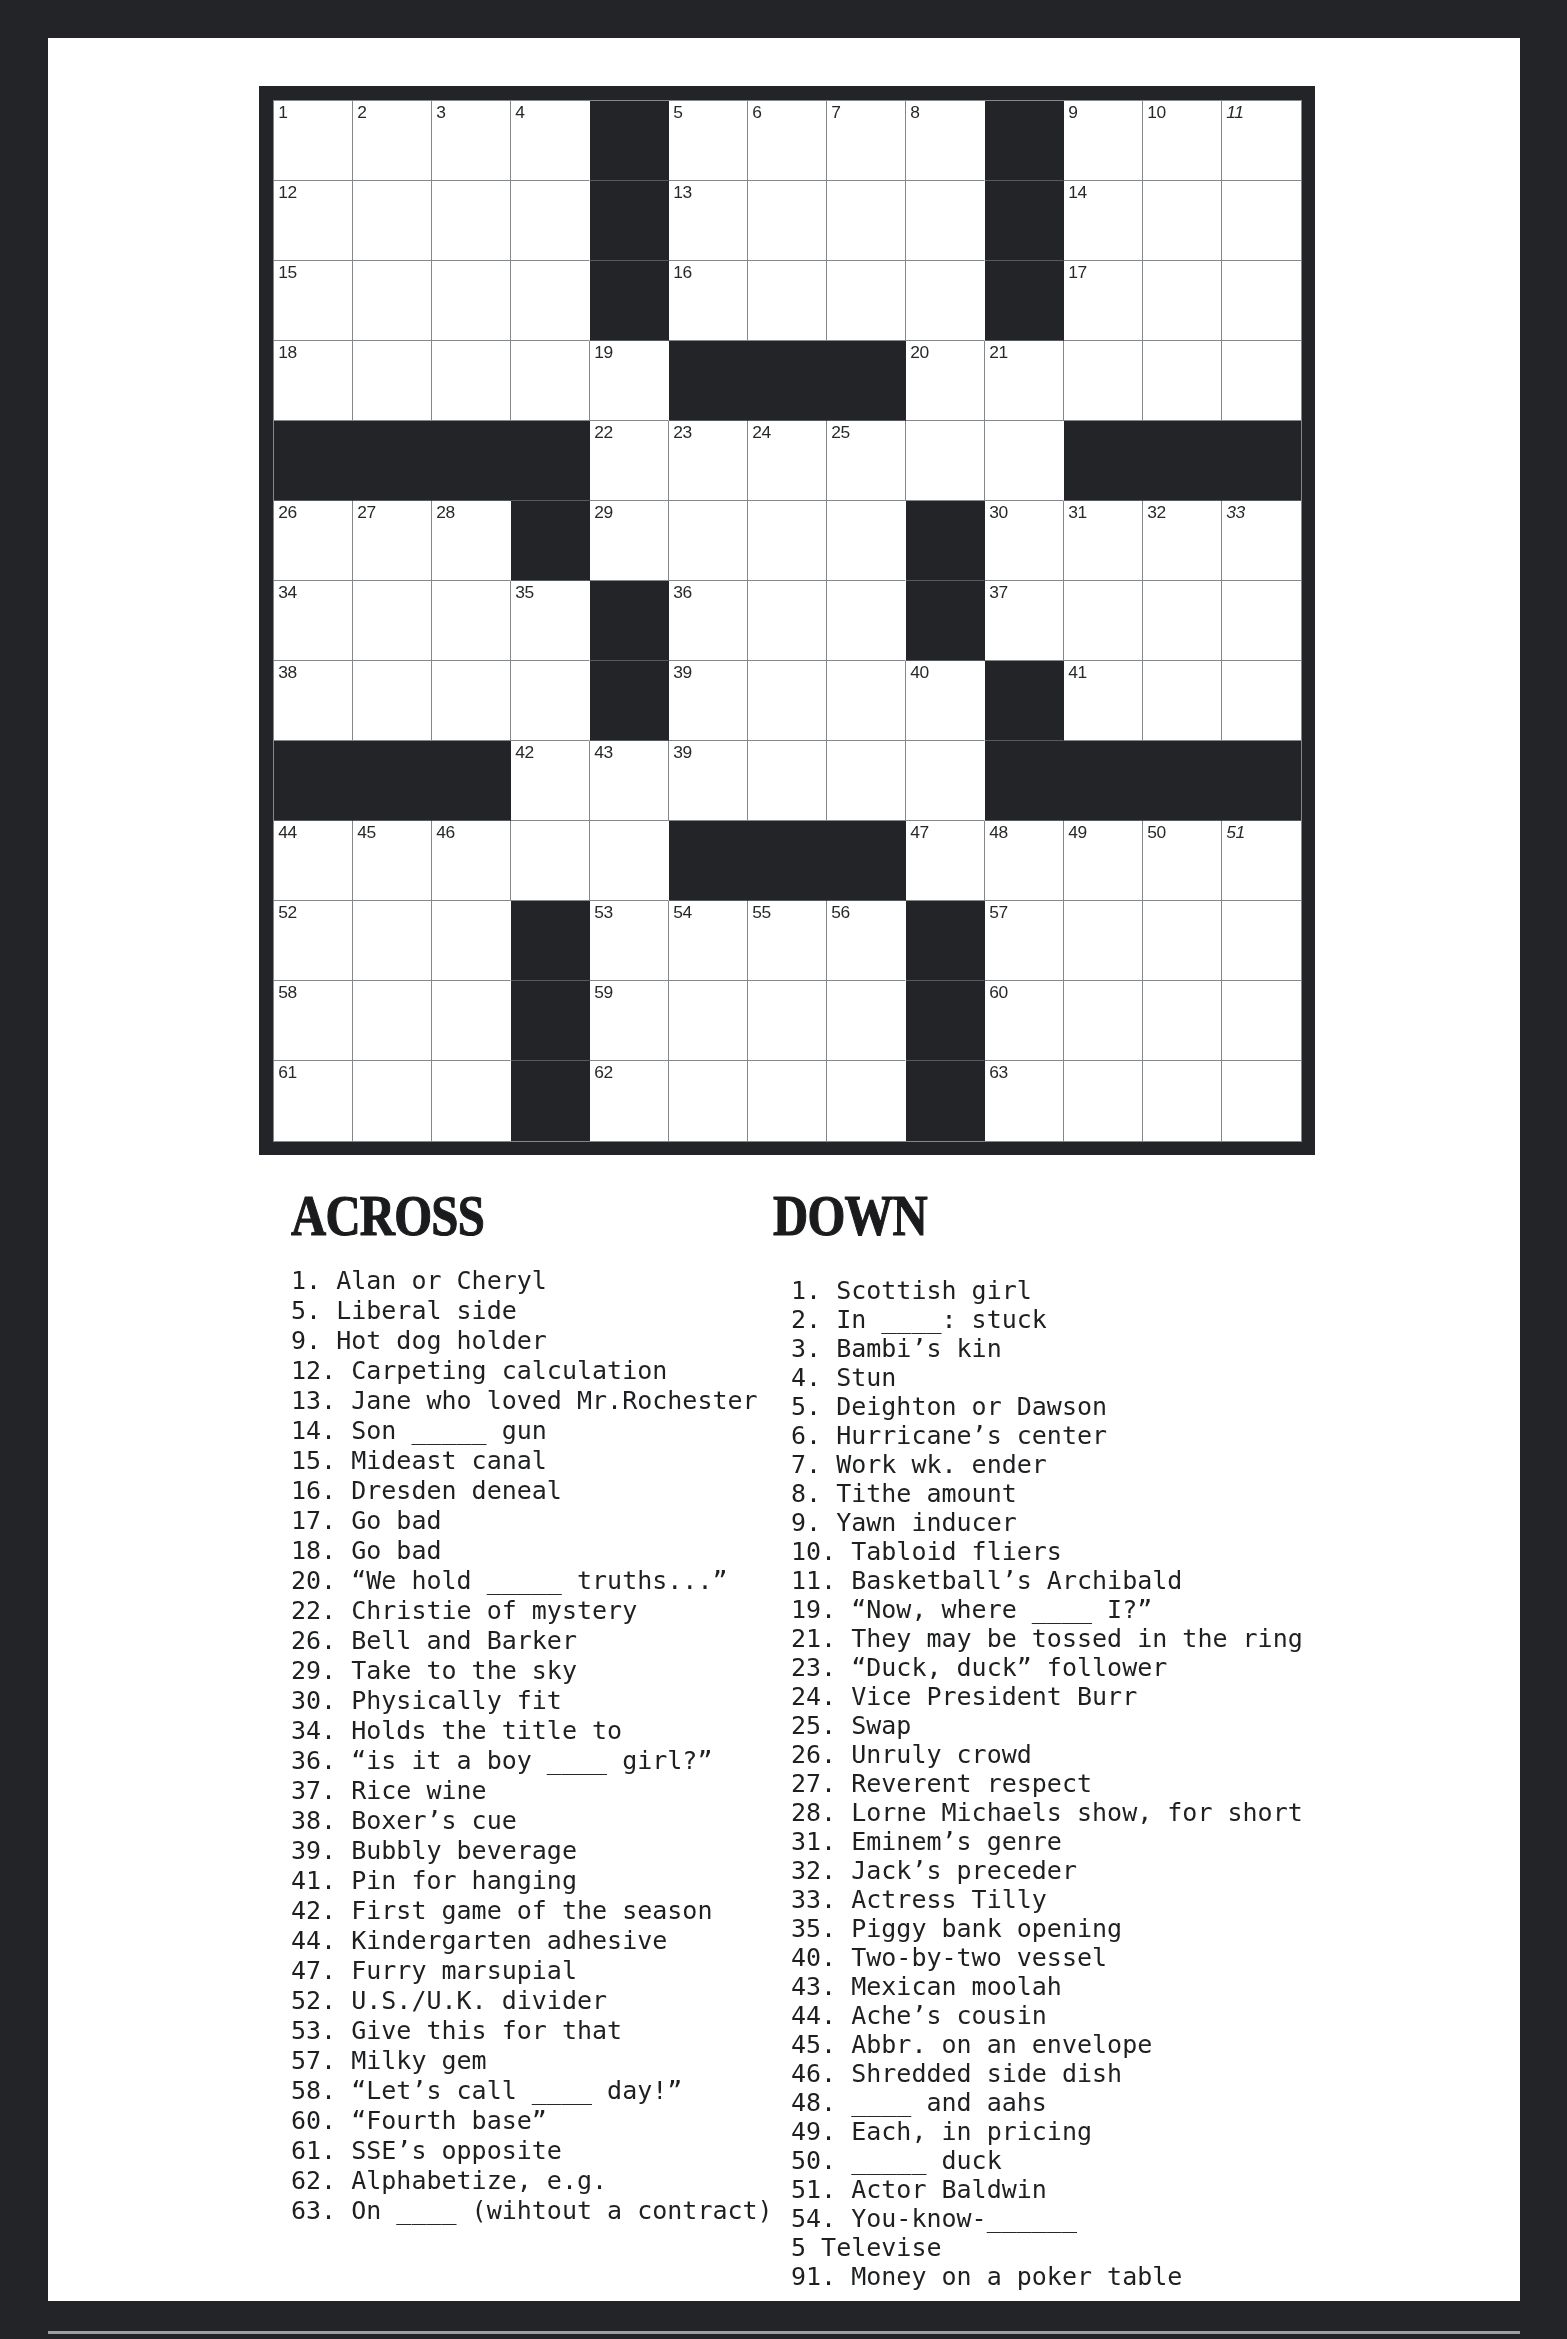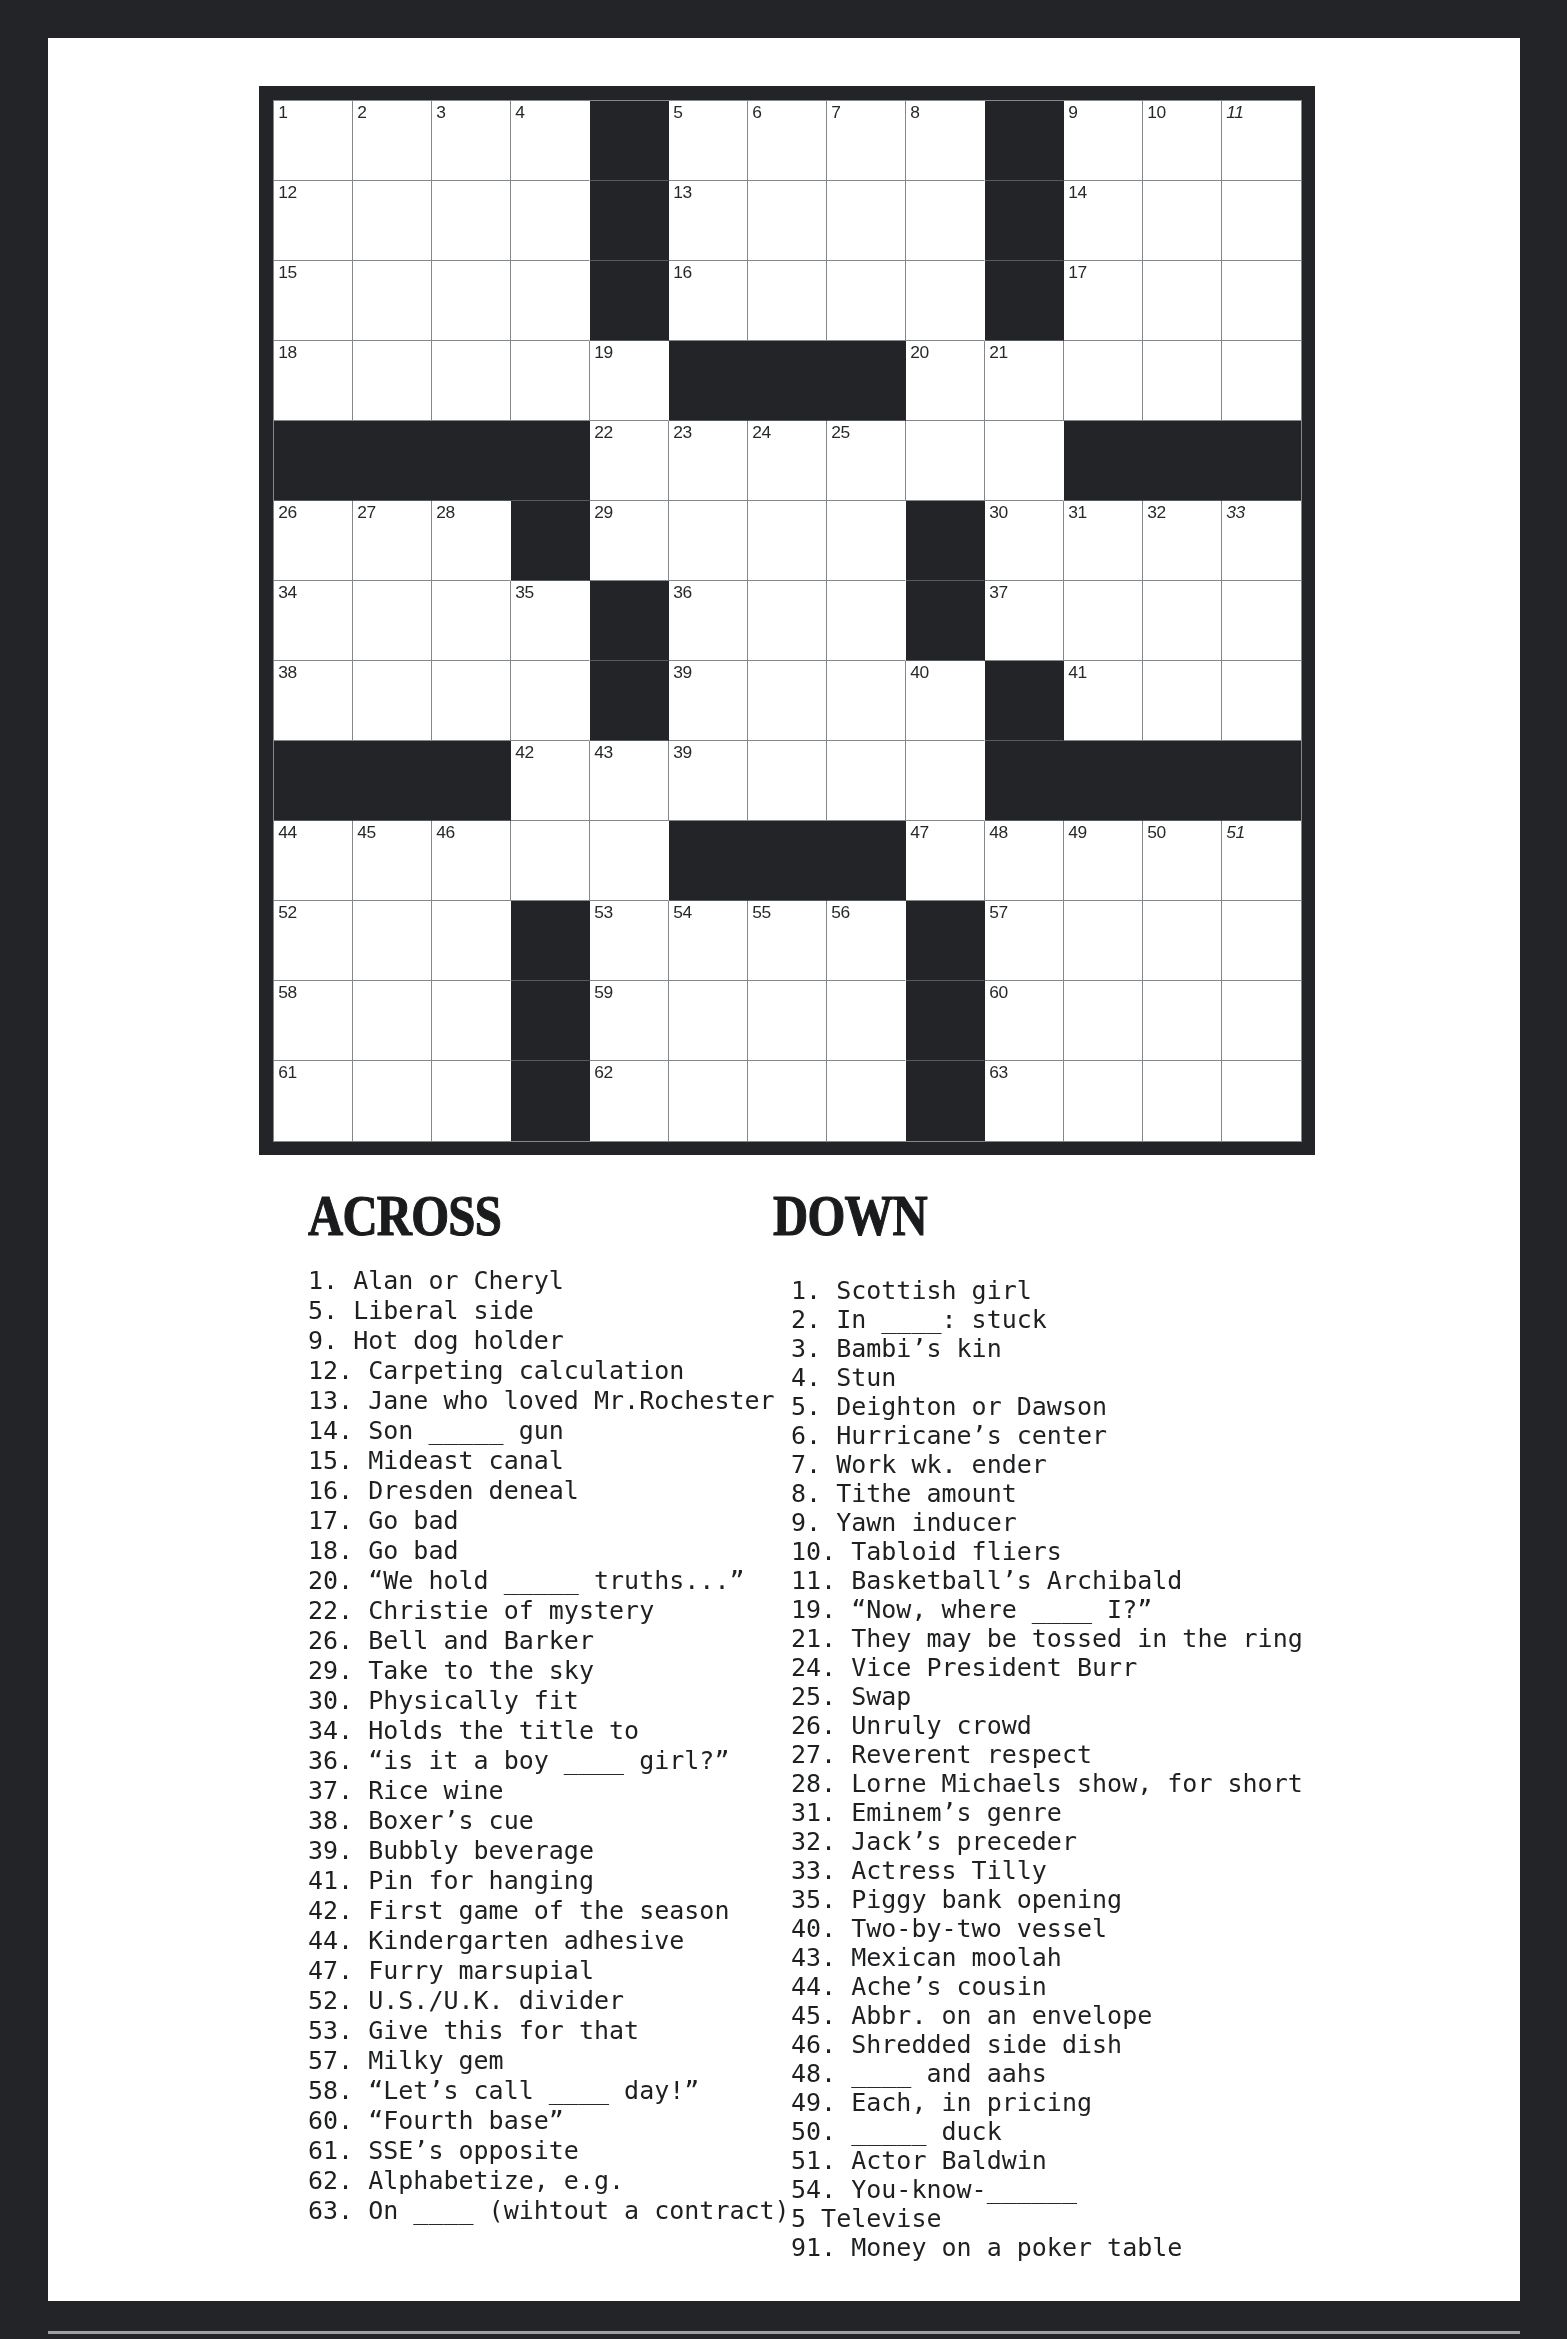--- a/index.html
+++ b/index.html
@@ -39,21 +39,21 @@
     border-bottom-color:rgba(133,136,139,.55);
   }
   .cell.no-r{border-right-color:transparent;}
   .num{
     position:absolute;top:1.8px;left:4.6px;
     font-family:"Liberation Sans",sans-serif;font-size:17.4px;font-weight:500;
     color:#26282a;letter-spacing:-0.5px;
   }
   
   .clues{position:absolute;z-index:5;}
-  .clues.across{left:308px;top:1188px;width:512px;}
+  .clues.across{left:291px;top:1188px;width:512px;}
   .clues.down{left:791px;top:1188px;width:567px;}
   .title{
     margin:0;font-family:"Liberation Serif",serif;font-weight:700;
     font-size:56px;line-height:1;letter-spacing:-0.9px;color:#191b1d;
     -webkit-text-stroke:1.1px #191b1d;
     transform:scaleX(0.87);transform-origin:left top;white-space:pre;
   }
   .clues.down .title{margin-left:-18.3px;}
   .clue-list{list-style:none;margin:22px 0 0 0;padding:0;}
   .clues.down .clue-list{margin-top:32px;}
@@ -418,20 +418,21 @@
         <li>4. Stun</li>
         <li>5. Deighton or Dawson</li>
         <li>6. Hurricane’s center</li>
         <li>7. Work wk. ender</li>
         <li>8. Tithe amount</li>
         <li>9. Yawn inducer</li>
         <li>10. Tabloid fliers</li>
         <li>11. Basketball’s Archibald</li>
         <li>19. “Now, where ____ I?”</li>
         <li>21. They may be tossed in the ring</li>
+        <li>23. “Duck, duck” follower</li>
         <li>24. Vice President Burr</li>
         <li>25. Swap</li>
         <li>26. Unruly crowd</li>
         <li>27. Reverent respect</li>
         <li>28. Lorne Michaels show, for short</li>
         <li>31. Eminem’s genre</li>
         <li>32. Jack’s preceder</li>
         <li>33. Actress Tilly</li>
         <li>35. Piggy bank opening</li>
         <li>40. Two-by-two vessel</li>

